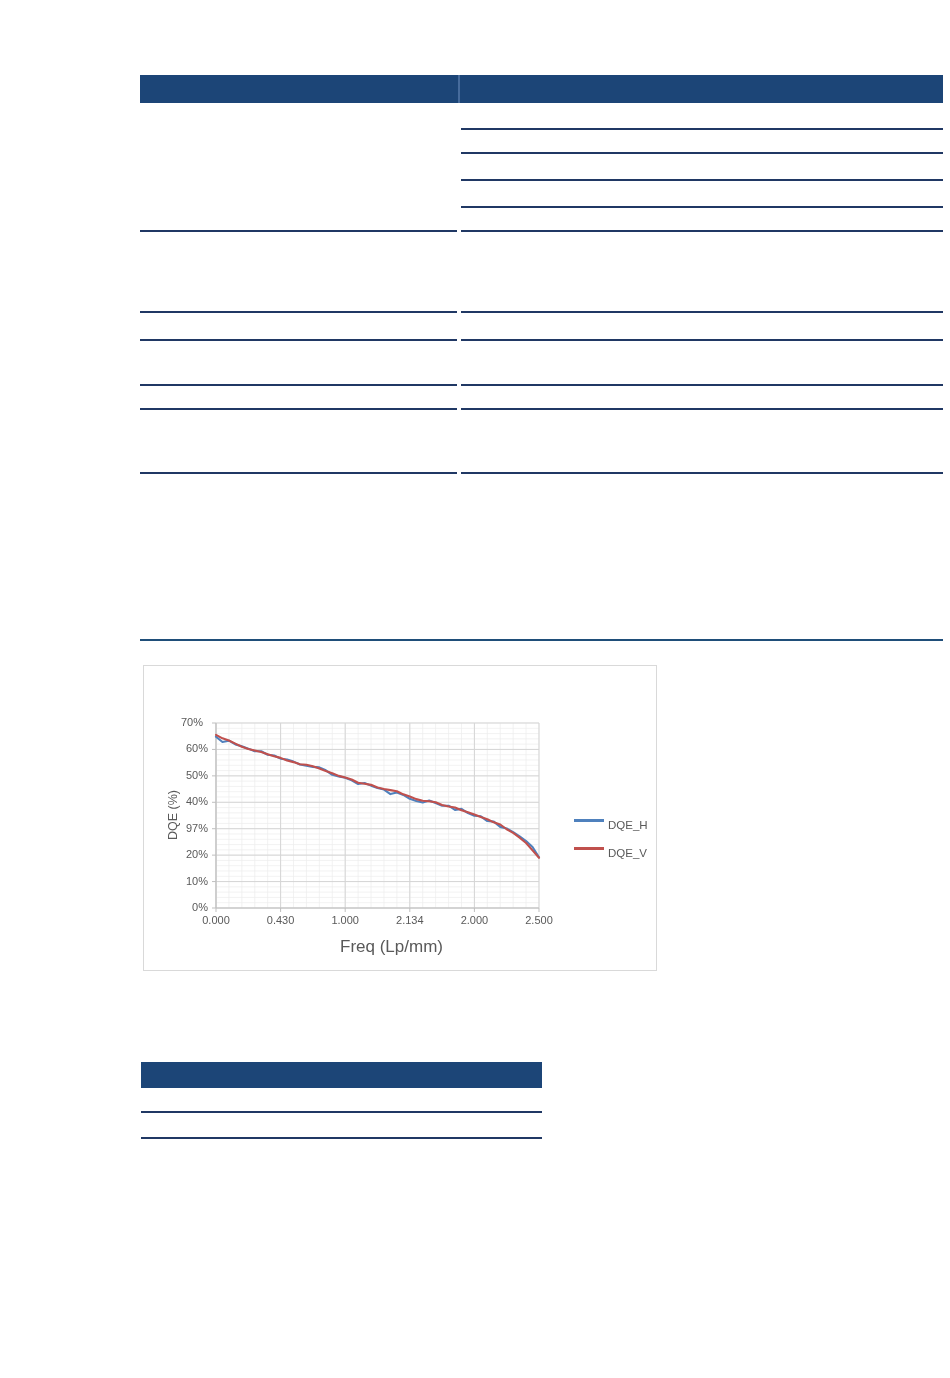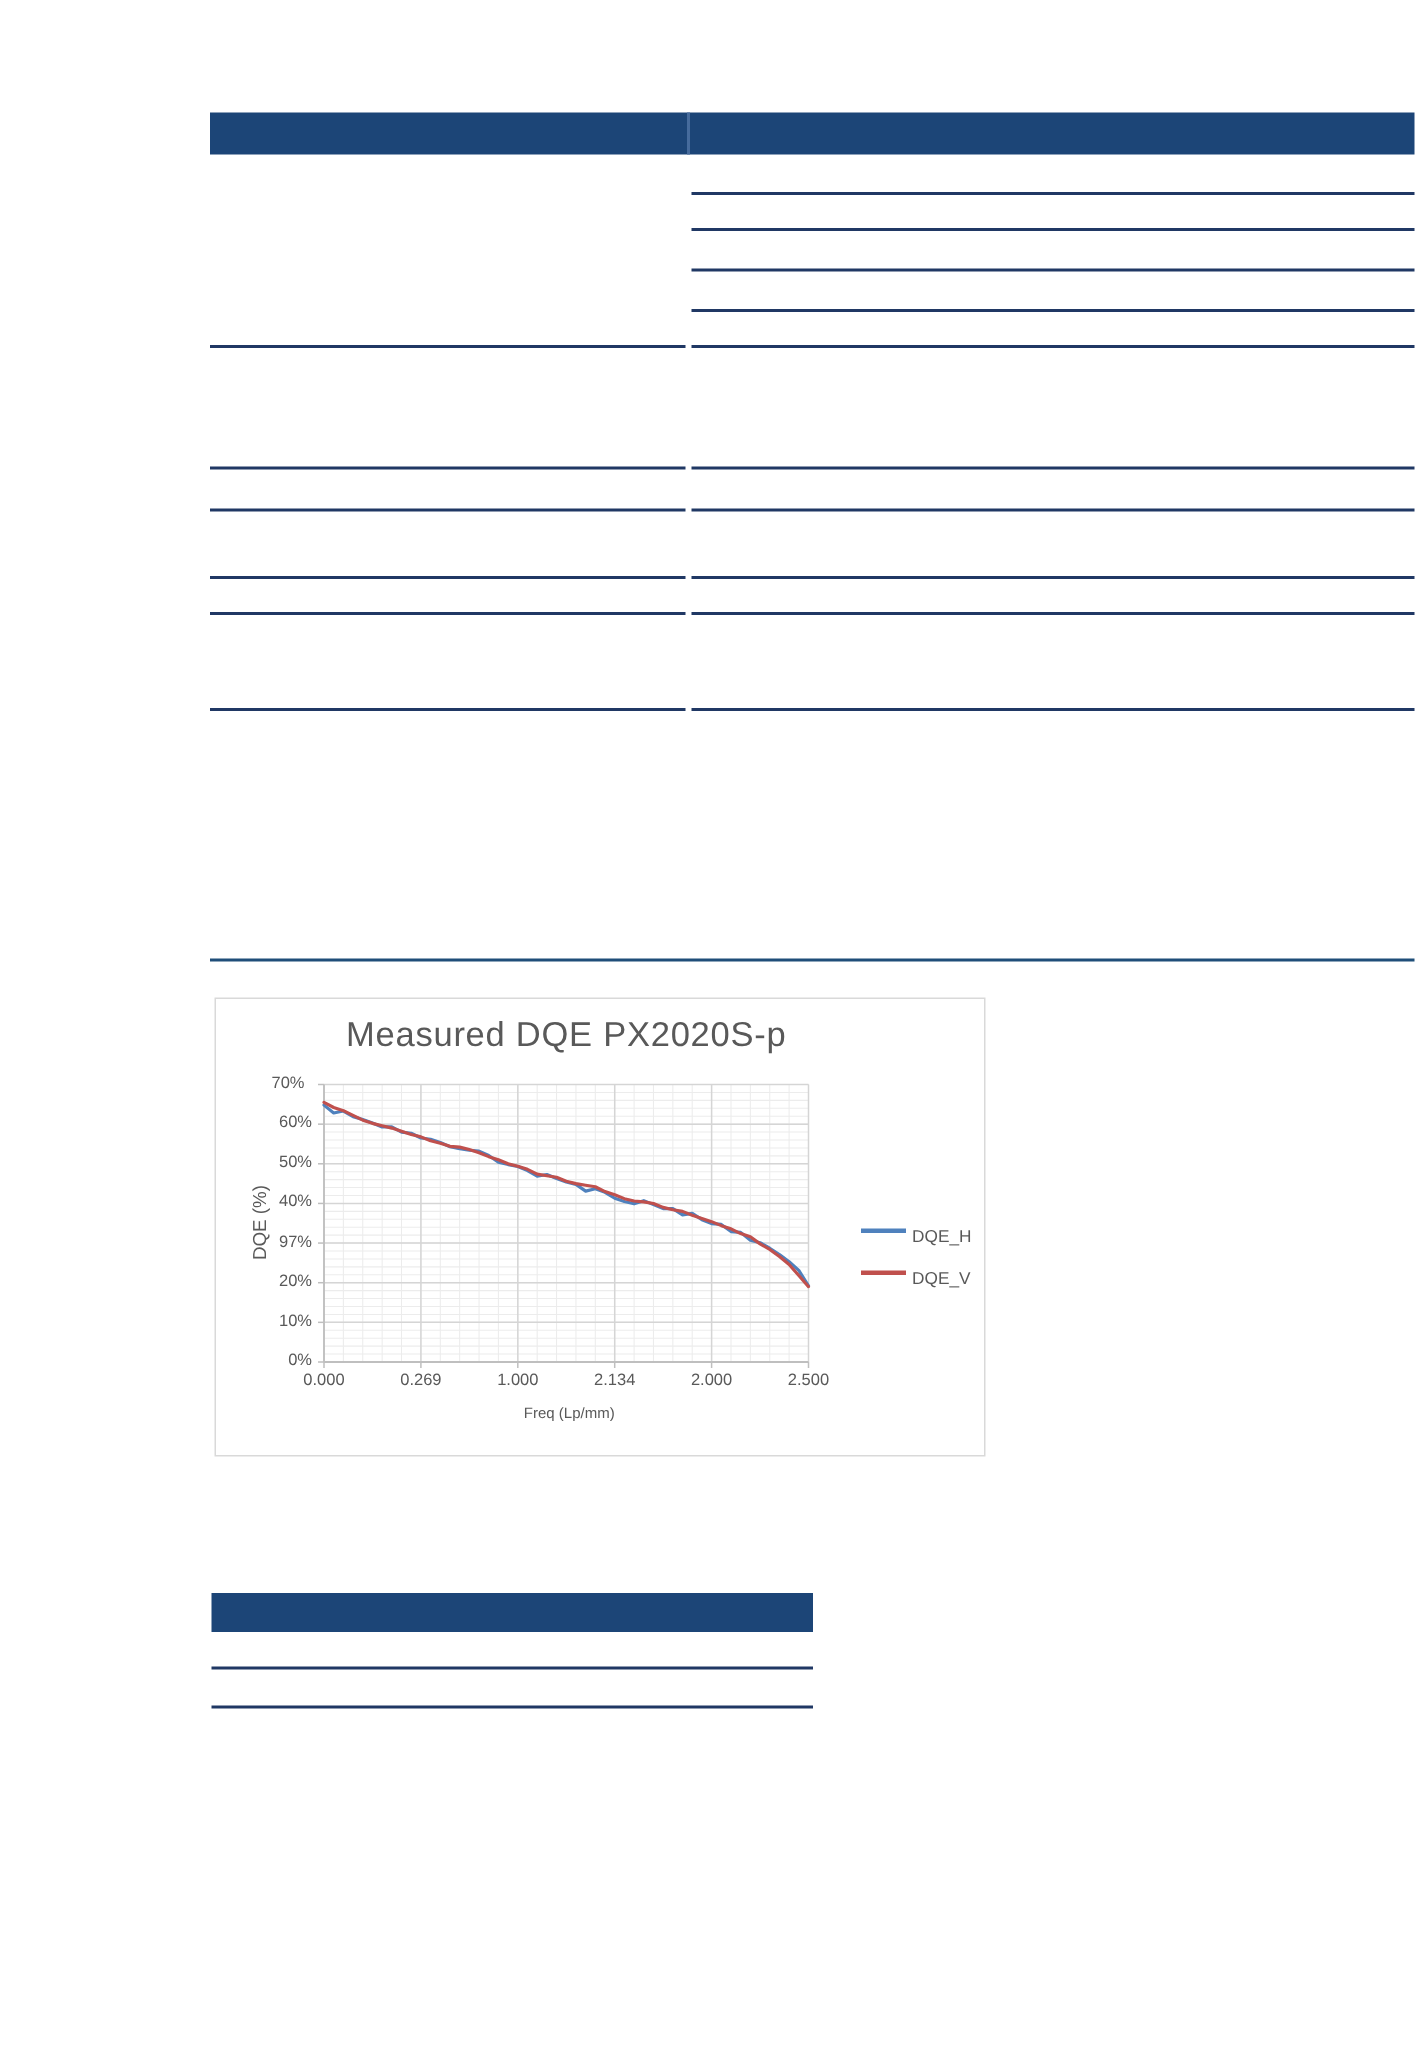--- a/index.html
+++ b/index.html
@@ -17,22 +17,22 @@
              border:1px solid #d9d9d9;background:#ffffff;box-sizing:border-box;}
   .chart-title{position:absolute;left:70px;top:10px;width:327px;text-align:center;
                font-size:23px;color:#595959;letter-spacing:0.5px;white-space:nowrap;}
   .plot-area{position:absolute;left:72px;top:57px;width:323px;height:185px;}
   .plot-area svg{overflow:visible;display:block;}
   .y-tick{position:absolute;width:64px;text-align:right;font-size:11px;color:#595959;}
   .x-tick{position:absolute;width:46px;text-align:center;font-size:11px;color:#595959;}
   .y-axis-title{position:absolute;left:-31px;top:142px;width:120px;height:14px;
                 text-align:center;font-size:12.5px;color:#595959;
                 transform:rotate(-90deg);transform-origin:center;}
-  .x-axis-title{position:absolute;left:72px;top:271px;width:327px;text-align:center;
-                font-size:10px;color:#595959;}
+  .x-axis-title{position:absolute;left:84px;top:271px;width:327px;text-align:center;
+                font-size:17px;color:#595959;}
   .legend{position:absolute;left:430px;top:153px;}
   .legend-item{display:flex;align-items:flex-start;height:16px;margin-bottom:12px;}
   .legend-line{display:inline-block;width:30px;height:3px;margin-right:4px;}
   .legend-label{font-size:11.5px;color:#595959;}
 
   
   .bottom-hdr{position:absolute;left:141px;top:1062px;width:401px;height:26px;background:#1c4577;}
 </style>
 </head>
 <body>
@@ -66,21 +66,20 @@
 
   <div class="rule" style="left:140px;top:408px;width:317px;"></div>
   <div class="rule" style="left:461px;top:408px;width:482px;"></div>
 
   <div class="rule" style="left:140px;top:472px;width:317px;"></div>
   <div class="rule" style="left:461px;top:472px;width:482px;"></div>
 
   <div class="rule thin" style="left:140px;top:639px;width:803px;background:#1f4e79;"></div>
 
   <div class="chart-box">
-    <div class="chart-title">Measured DQE PX2020S-p</div>
 
     <div class="plot-area">
       <svg id="plot-svg" width="323" height="185" viewBox="0 0 323 185">
           <line x1="0.00" y1="0" x2="0.00" y2="185" stroke="#ececec" stroke-width="0.7"></line>
           <line x1="12.92" y1="0" x2="12.92" y2="185" stroke="#ececec" stroke-width="0.7"></line>
           <line x1="25.84" y1="0" x2="25.84" y2="185" stroke="#ececec" stroke-width="0.7"></line>
           <line x1="38.76" y1="0" x2="38.76" y2="185" stroke="#ececec" stroke-width="0.7"></line>
           <line x1="51.68" y1="0" x2="51.68" y2="185" stroke="#ececec" stroke-width="0.7"></line>
           <line x1="64.60" y1="0" x2="64.60" y2="185" stroke="#ececec" stroke-width="0.7"></line>
           <line x1="77.52" y1="0" x2="77.52" y2="185" stroke="#ececec" stroke-width="0.7"></line>
@@ -179,21 +178,21 @@
         <div class="y-tick" style="left: 0px; top: 208.571px;">10%</div>
         <div class="y-tick" style="left: 0px; top: 182.143px;">20%</div>
         <div class="y-tick" style="left: 0px; top: 155.714px;">97%</div>
         <div class="y-tick" style="left: 0px; top: 129.286px; text-align: right;">40%</div>
         <div class="y-tick" style="left: 0px; top: 102.857px;">50%</div>
         <div class="y-tick" style="left: 0px; top: 76.4286px;">60%</div>
         <div class="y-tick" style="left: 16px; top: 50px; text-align: center;">70%</div>
       </div>
     <div id="x-ticks">
         <div class="x-tick" style="left: 49px; top: 248px; text-align: center;">0.000</div>
-        <div class="x-tick" style="left: 113.6px; top: 248px;">0.269</div>
+        <div class="x-tick" style="left: 113.6px; top: 248px;">0.430</div>
         <div class="x-tick" style="left: 178.2px; top: 248px;">1.000</div>
         <div class="x-tick" style="left: 242.8px; top: 248px;">2.134</div>
         <div class="x-tick" style="left: 307.4px; top: 248px;">2.000</div>
         <div class="x-tick" style="left: 372px; top: 248px;">2.500</div>
       </div>
 
     <div class="y-axis-title">DQE (%)</div>
     <div class="x-axis-title">Freq (Lp/mm)</div>
 
     <div class="legend">

